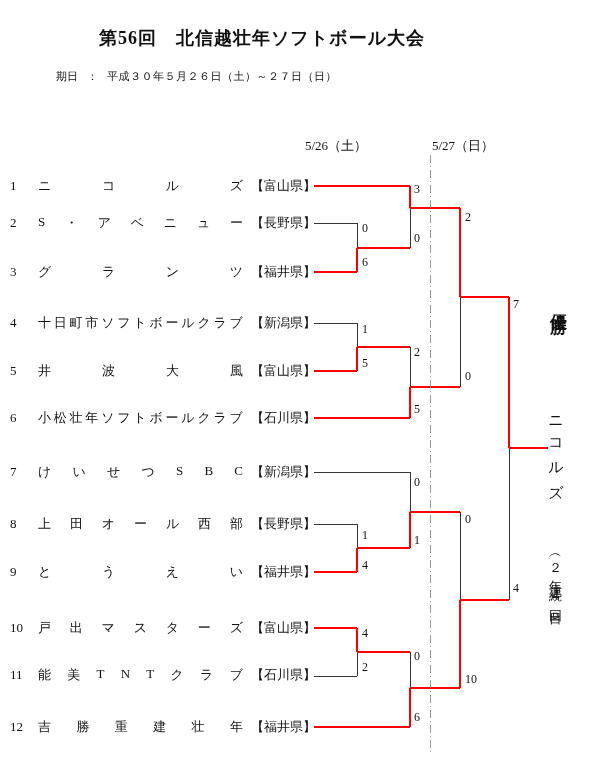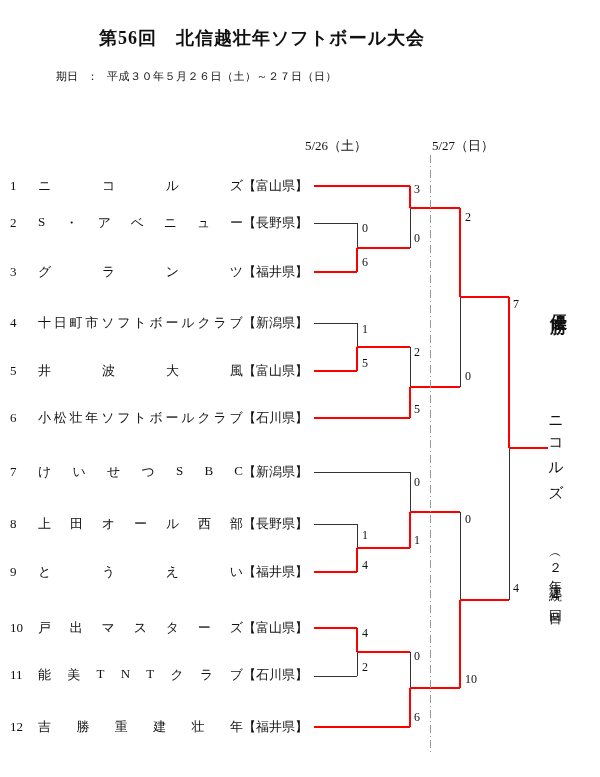--- a/index.html
+++ b/index.html
@@ -22,21 +22,21 @@
   }
   #col-left  { left:305px; }
   #col-right { left:432px; }
   #bracket-svg { position:absolute; left:0; top:0; }
   .team-row {
     position:absolute; left:10px; height:18px; display:flex; align-items:center;
     font-size:13px; white-space:nowrap;
   }
   .team-no   { width:20px; text-align:left; flex:none; }
   .team-name { width:205px; margin-left:8px; display:flex; justify-content:space-between; flex:none; }
-  .team-pref { margin-left:0; flex:none; }
+  .team-pref { margin-left:8px; flex:none; }
   .score {
     position:absolute; height:15px; line-height:15px; font-size:12px; white-space:nowrap;
   }
   .v-text { position:absolute; writing-mode:vertical-rl; white-space:nowrap; }
   #champion-heading { left:547px; top:301px; font-size:17px; font-weight:bold; letter-spacing:3px; }
   #champion-name    { left:546px; top:407px; font-size:15px; letter-spacing:5px; }
   #champion-note    { left:546px; top:549px; font-size:13px; letter-spacing:4px; }
 </style>
 </head>
 <body>

